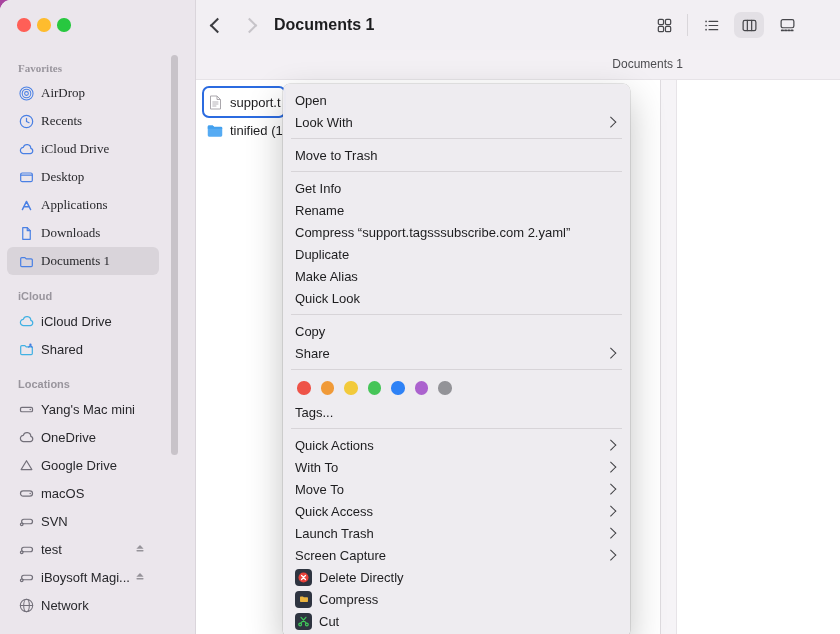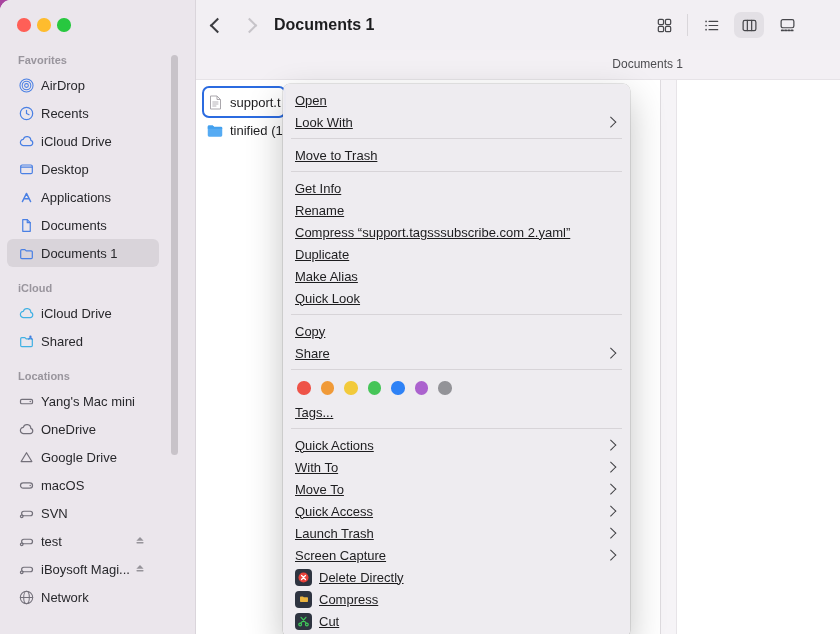--- a/index.html
+++ b/index.html
@@ -23,21 +23,21 @@
     box-sizing:border-box;
   }
   .traffic{position:absolute;top:18px;left:17px;display:flex;gap:6.5px;}
   .traffic span{width:13.5px;height:13.5px;border-radius:50%;display:block;}
   .side-scroll{padding-top:50px;}
   .section-title{
     height:21px;line-height:21px;margin:0 36px 0 7px;padding-left:11px;
     font-size:11px;font-weight:700;color:#99959d;
   }
   .section{margin-top:11px;}
-  .section:first-child{margin-top:0;}
+  .section:first-child{margin-top:8px;font-family:Liberation Serif, serif;}
   .side-item{
     display:flex;align-items:center;height:28px;
     margin:0 36px 0 7px;padding:0 13px 0 11px;border-radius:6px;
     font-size:13px;color:#28282c;cursor:default;box-sizing:border-box;
   }
   .side-item.selected{background:#d9d4da;}
   .side-item .s-icon{width:17px;height:17px;flex:0 0 17px;display:flex;align-items:center;justify-content:center;margin-right:6px;}
   .tint-blue{color:#4a80e4;}
   .tint-cyan{color:#41b1e3;}
   .tint-gray{color:#73707a;}
@@ -84,21 +84,21 @@
   
   .ctx-menu{
     position:absolute;left:283px;top:84px;width:347px;z-index:10;
     background:rgba(238,236,240,0.98);
     border-radius:7px;
     box-shadow:0 0 0 0.5px rgba(0,0,0,0.18),0 14px 36px rgba(0,0,0,0.24);
     padding:5px 0;box-sizing:border-box;
   }
   .mi{
     height:22px;display:flex;align-items:center;
-    padding:0 14px 0 12px;font-size:13px;color:#1d1d1f;box-sizing:border-box;text-decoration:underline;
+    padding:0 14px 0 12px;font-size:13px;color:#1d1d1f;box-sizing:border-box;
   }
   .mi .sub-chevron{
     width:6.5px;height:6.5px;border-top:1.7px solid #3e3e42;border-right:1.7px solid #3e3e42;
     transform:rotate(45deg);margin-left:auto;margin-right:2px;
   }
   .m-sep{height:1px;background:#d7d4d8;margin:5px 8px;}
   .tags-row{height:26px;display:flex;align-items:center;gap:10px;padding-left:14px;}
   .tag-dot{width:13.5px;height:13.5px;border-radius:50%;}
   .app-icon{
     width:17px;height:17px;flex:0 0 17px;border-radius:4px;background:#2e3440;
@@ -163,21 +163,21 @@
             </span>
             <span class="side-label">Applications</span>
           </div>
           <div class="side-item">
             <span class="s-icon tint-blue">
               <svg width="15" height="15" viewBox="0 0 16 16" fill="none" stroke="currentColor" stroke-width="1.3" stroke-linecap="round" stroke-linejoin="round">
                 <path d="M4 1.8h4.8L12 5v9.2H4z"></path>
                 <path d="M8.8 1.8V5H12"></path>
               </svg>
             </span>
-            <span class="side-label">Documents</span>
+            <span class="side-label">Downloads</span>
           </div>
           <div class="side-item selected">
             <span class="s-icon tint-blue">
               <svg width="15" height="15" viewBox="0 0 16 16" fill="none" stroke="currentColor" stroke-width="1.3" stroke-linecap="round" stroke-linejoin="round">
                 <path d="M1.8 5v7.2a1.2 1.2 0 0 0 1.2 1.2h10a1.2 1.2 0 0 0 1.2-1.2V6.4a1.2 1.2 0 0 0-1.2-1.2H7.7L6.3 3.8H3A1.2 1.2 0 0 0 1.8 5z"></path>
               </svg>
             </span>
             <span class="side-label">Documents 1</span>
           </div>
         </div>

